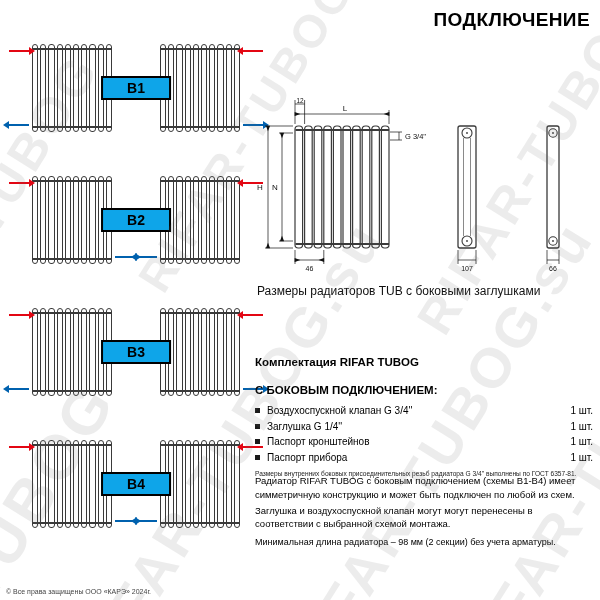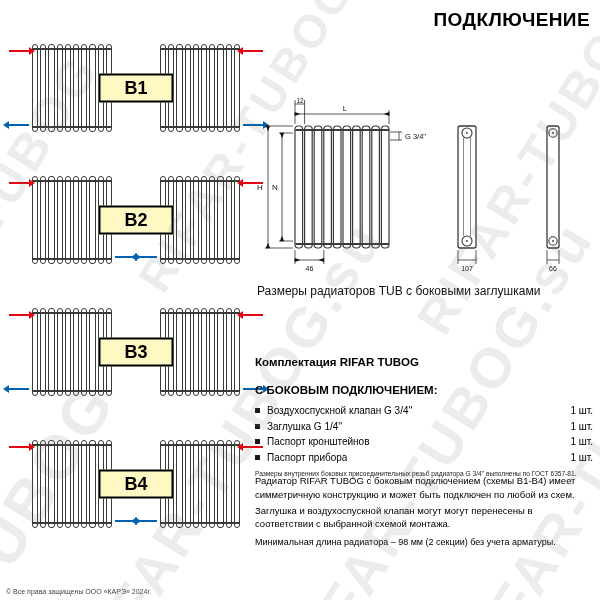--- a/index.html
+++ b/index.html
@@ -18,21 +18,21 @@
   
   .schemes{position:absolute;left:8px;top:44px;z-index:1}
   .scheme-row{position:relative;display:flex;gap:48px;padding:0 24px;margin-bottom:44px;width:256px;height:88px}
   .rad-zone{position:relative;width:80px;height:88px}
   .radiator{position:absolute;inset:0;display:flex;gap:2px}
   .radiator .tube{flex:1;border:1.2px solid #3a3a3a;border-radius:3px;background:#fff}
   .radiator::before,.radiator::after{content:"";position:absolute;left:1px;right:1px;height:2.2px;background:#3a3a3a;z-index:1}
   .radiator::before{top:4px}
   .radiator::after{bottom:4px}
   .scheme-label{position:absolute;left:50%;top:50%;transform:translate(-50%,-50%);border:2px solid #000;
-                background:#fef9c3;font-weight:bold;font-size:18px;padding:2px 24px;z-index:2}
+                background:#0ea5e9;font-weight:bold;font-size:14px;padding:2px 24px;z-index:2}
   .arr{position:absolute;width:20px;height:0;border-top:2.6px solid currentColor}
   .arr::after{content:"";position:absolute;top:-5.5px;width:0;height:0;
               border-top:4.2px solid transparent;border-bottom:4.2px solid transparent}
   .arr.head-right::after{right:-6px;border-left:6.5px solid currentColor}
   .arr.head-left::after{left:-6px;border-right:6.5px solid currentColor}
 
   
   .drawing{position:absolute;left:253px;top:96px;z-index:1}
   .drawing svg text{font-family:"Liberation Sans",sans-serif;fill:#111}
   .drawing-caption{position:absolute;left:257px;top:284px;font-size:12px;color:#111;z-index:1}

